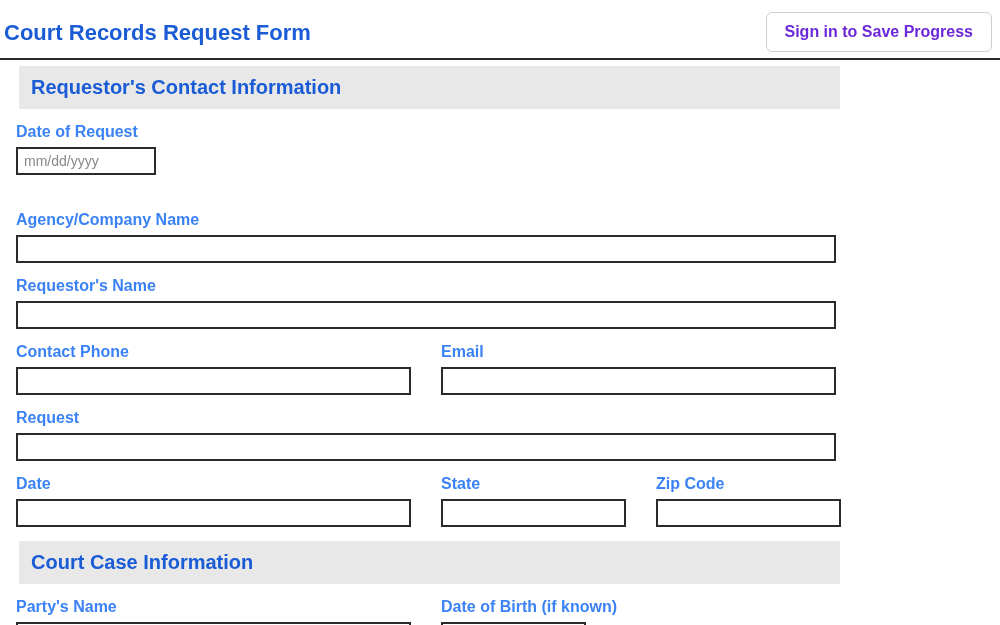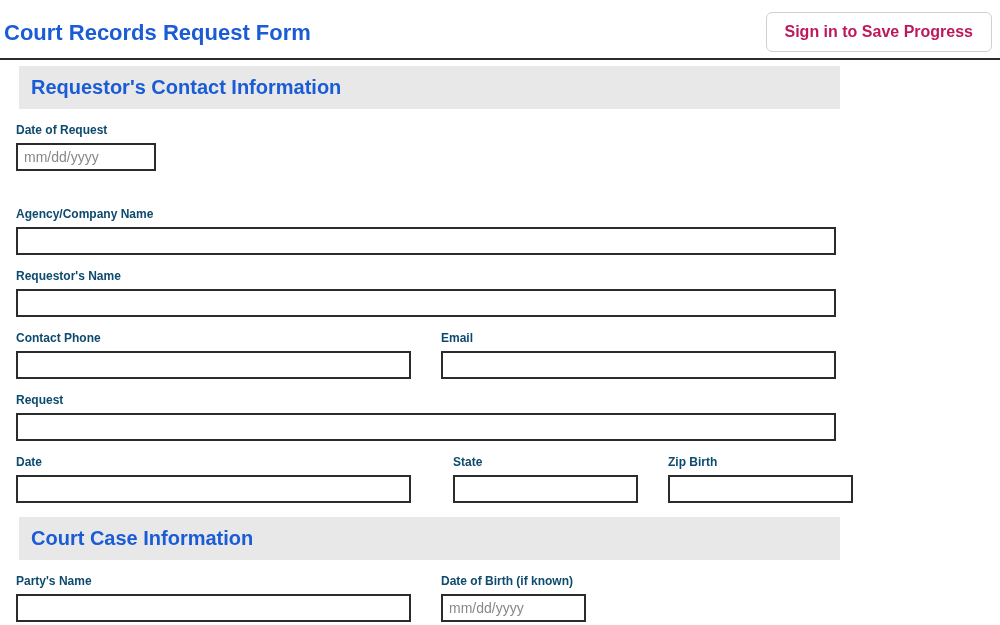--- a/index.html
+++ b/index.html
@@ -24,21 +24,21 @@
       color: #1a5bd6;
       font-size: 22px;
       font-weight: 700;
       padding-top: 8px;
       text-align: right;
     }
     .signin-btn {
       border: 1px solid #d0d0d0;
       border-radius: 6px;
       background: #fff;
-      color: #be185d;
+      color: #6d28d9;
       font-size: 16px;
       font-weight: 600;
       padding: 10px 18px;
       cursor: pointer;
     }
     .hr-line {
       border: none;
       border-top: 2px solid #2b2b2b;
       margin: 6px 0 0 0;
     }
@@ -54,23 +54,23 @@
       padding: 10px 12px;
       margin-top: 6px;
       margin-left: 13px;
     }
     .field-group {
       margin-top: 14px;
       padding-left: 10px;
       padding-right: 4px;
     }
     .field-label {
-      color: #0c4a6e;
+      color: #3b82f6;
       font-weight: 700;
-      font-size: 12px;
+      font-size: 16px;
       display: block;
       margin-bottom: 6px;
     }
     .text-input {
       border: 2px solid #2b2b2b;
       background: #fff;
       height: 28px;
       font-size: 14px;
       padding: 2px 6px;
       width: 100%;
@@ -88,21 +88,20 @@
     .col {
       flex: 1;
     }
     .col-city {
       width: 395px;
       flex: none;
     }
     .col-state {
       width: 185px;
       flex: none;
-      margin-left: 12px;
     }
     .col-zip {
       width: 185px;
       flex: none;
     }
     .col-party {
       width: 395px;
       flex: none;
     }
     .col-dob {
@@ -165,21 +164,21 @@
   <div class="field-group row">
     <div class="col-city">
       <label class="field-label">Date</label>
       <input type="text" class="text-input" style="">
     </div>
     <div class="col-state">
       <label class="field-label">State</label>
       <input type="text" class="text-input" style="">
     </div>
     <div class="col-zip">
-      <label class="field-label">Zip Birth</label>
+      <label class="field-label">Zip Code</label>
       <input type="text" class="text-input" style="">
     </div>
   </div>
 
   <div class="section-header" style="margin-top:14px;">Court Case Information</div>
 
   <div class="field-group row">
     <div class="col-party">
       <label class="field-label">Party's Name</label>
       <input type="text" class="text-input" style="">

